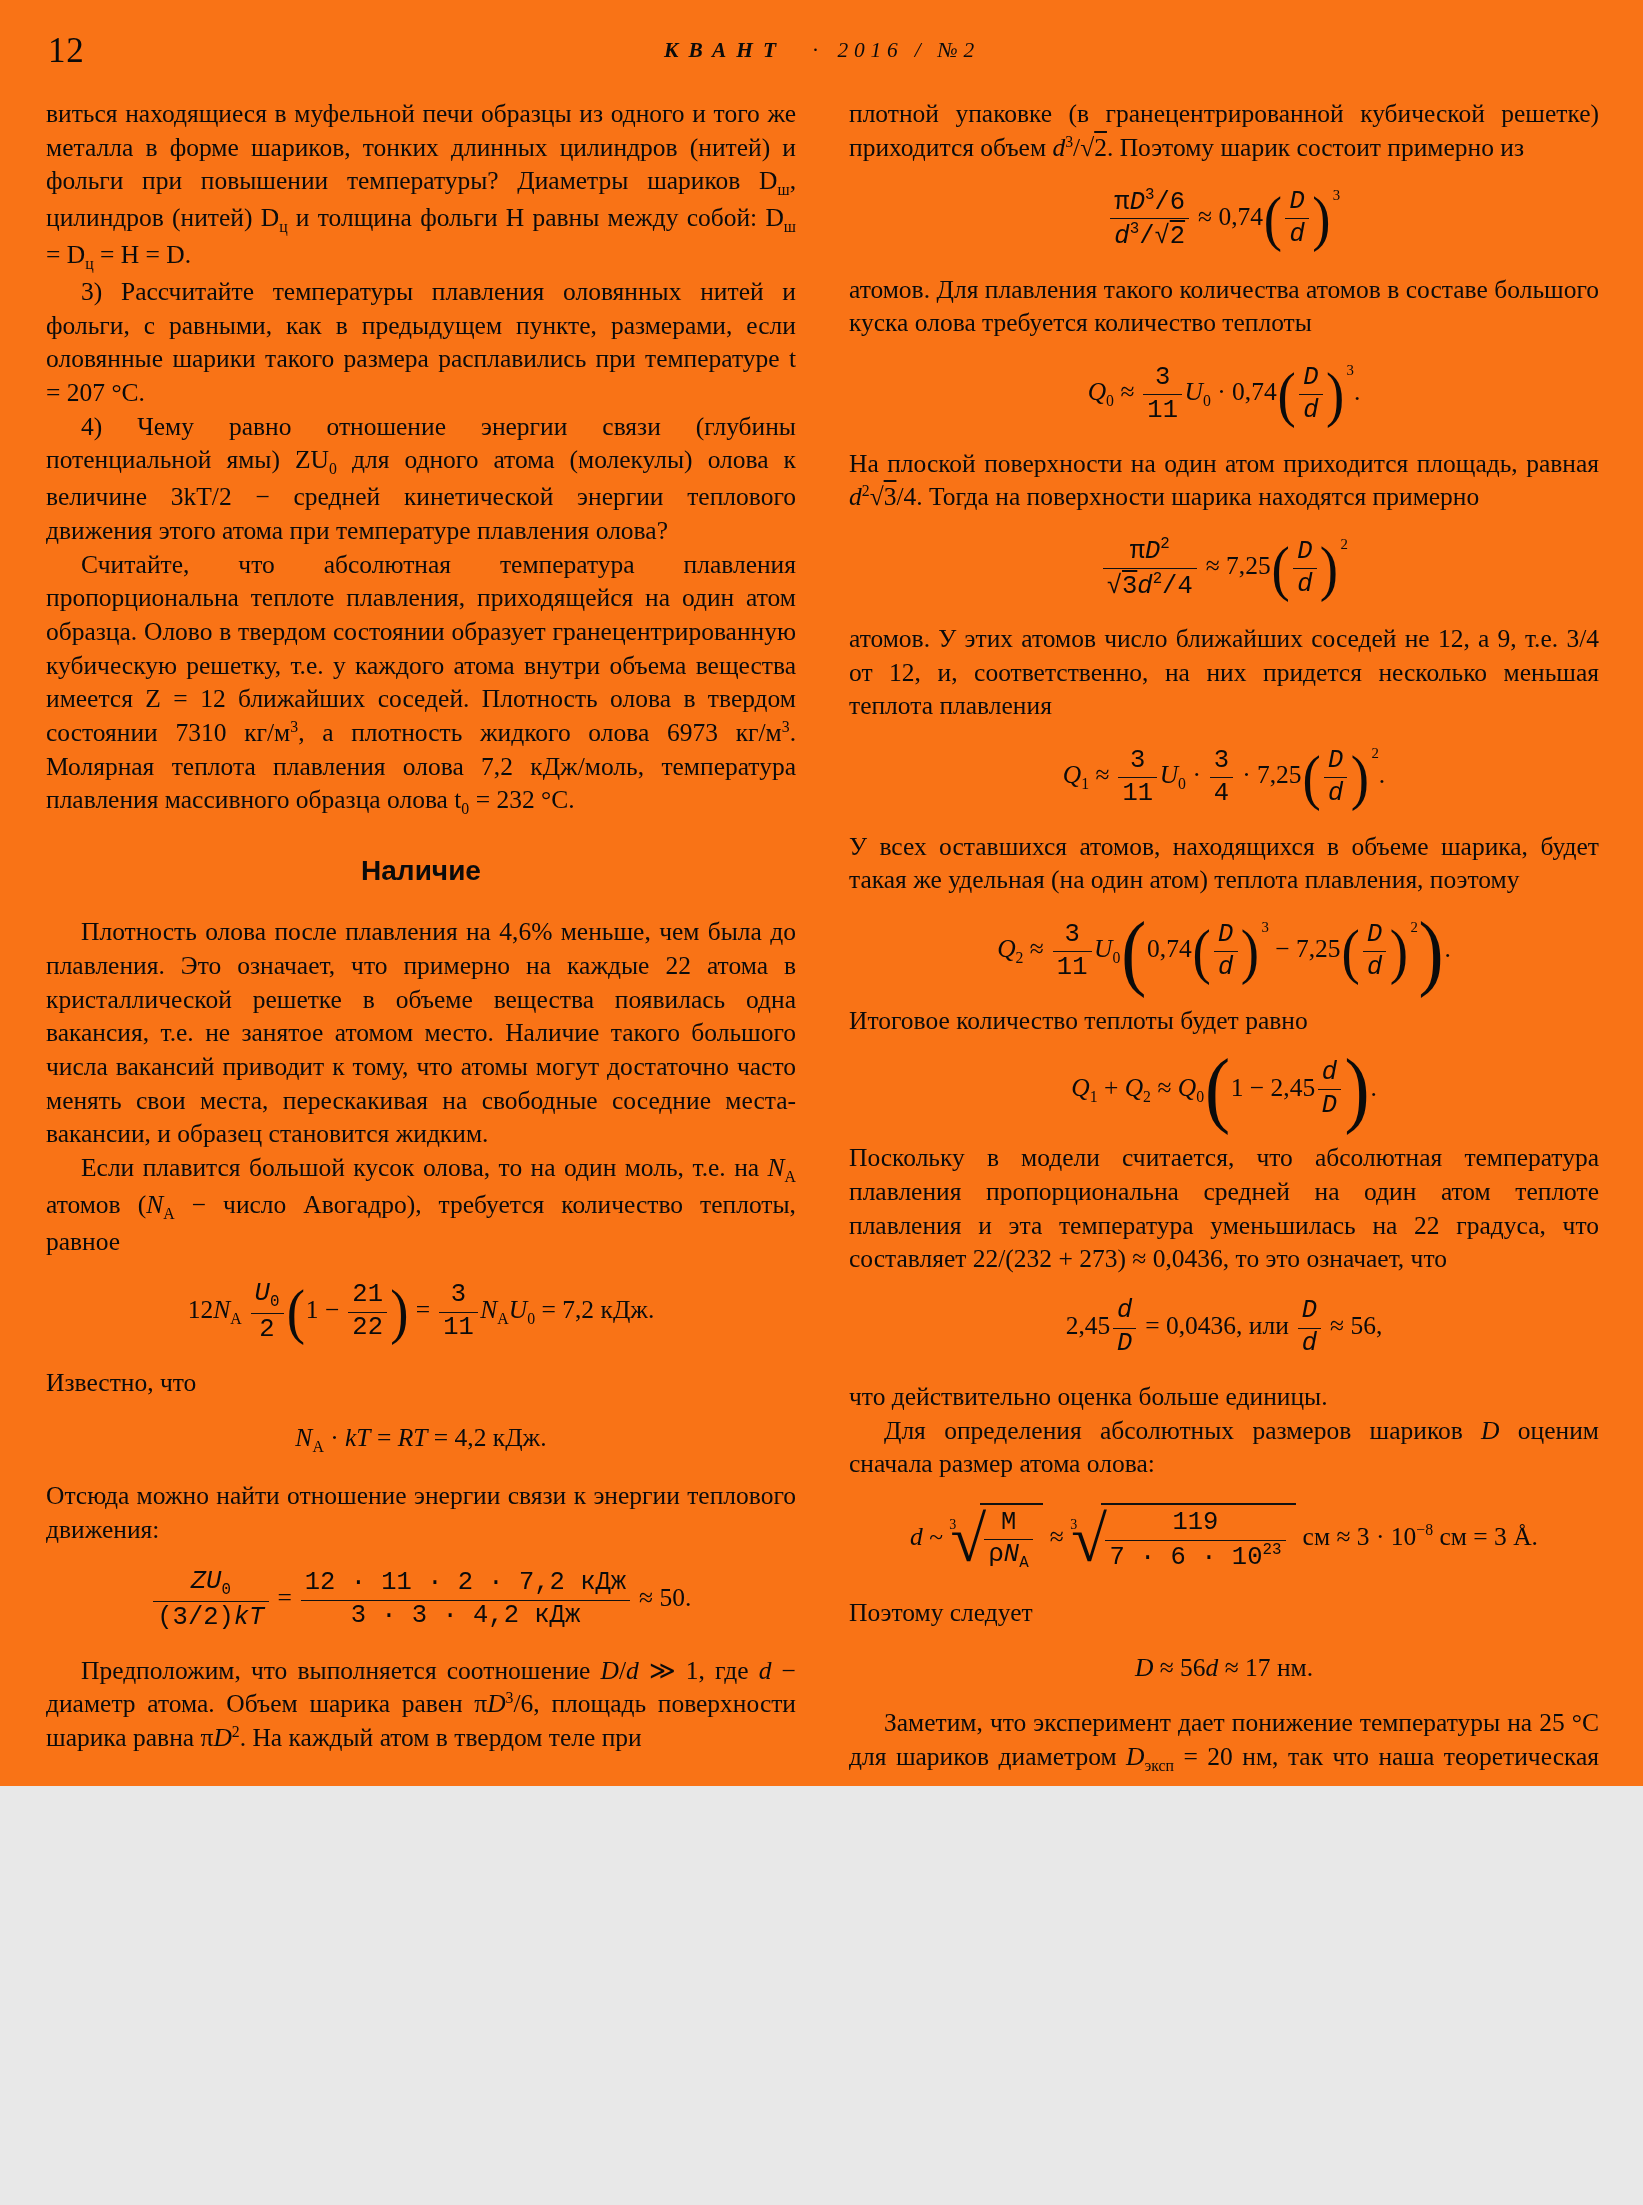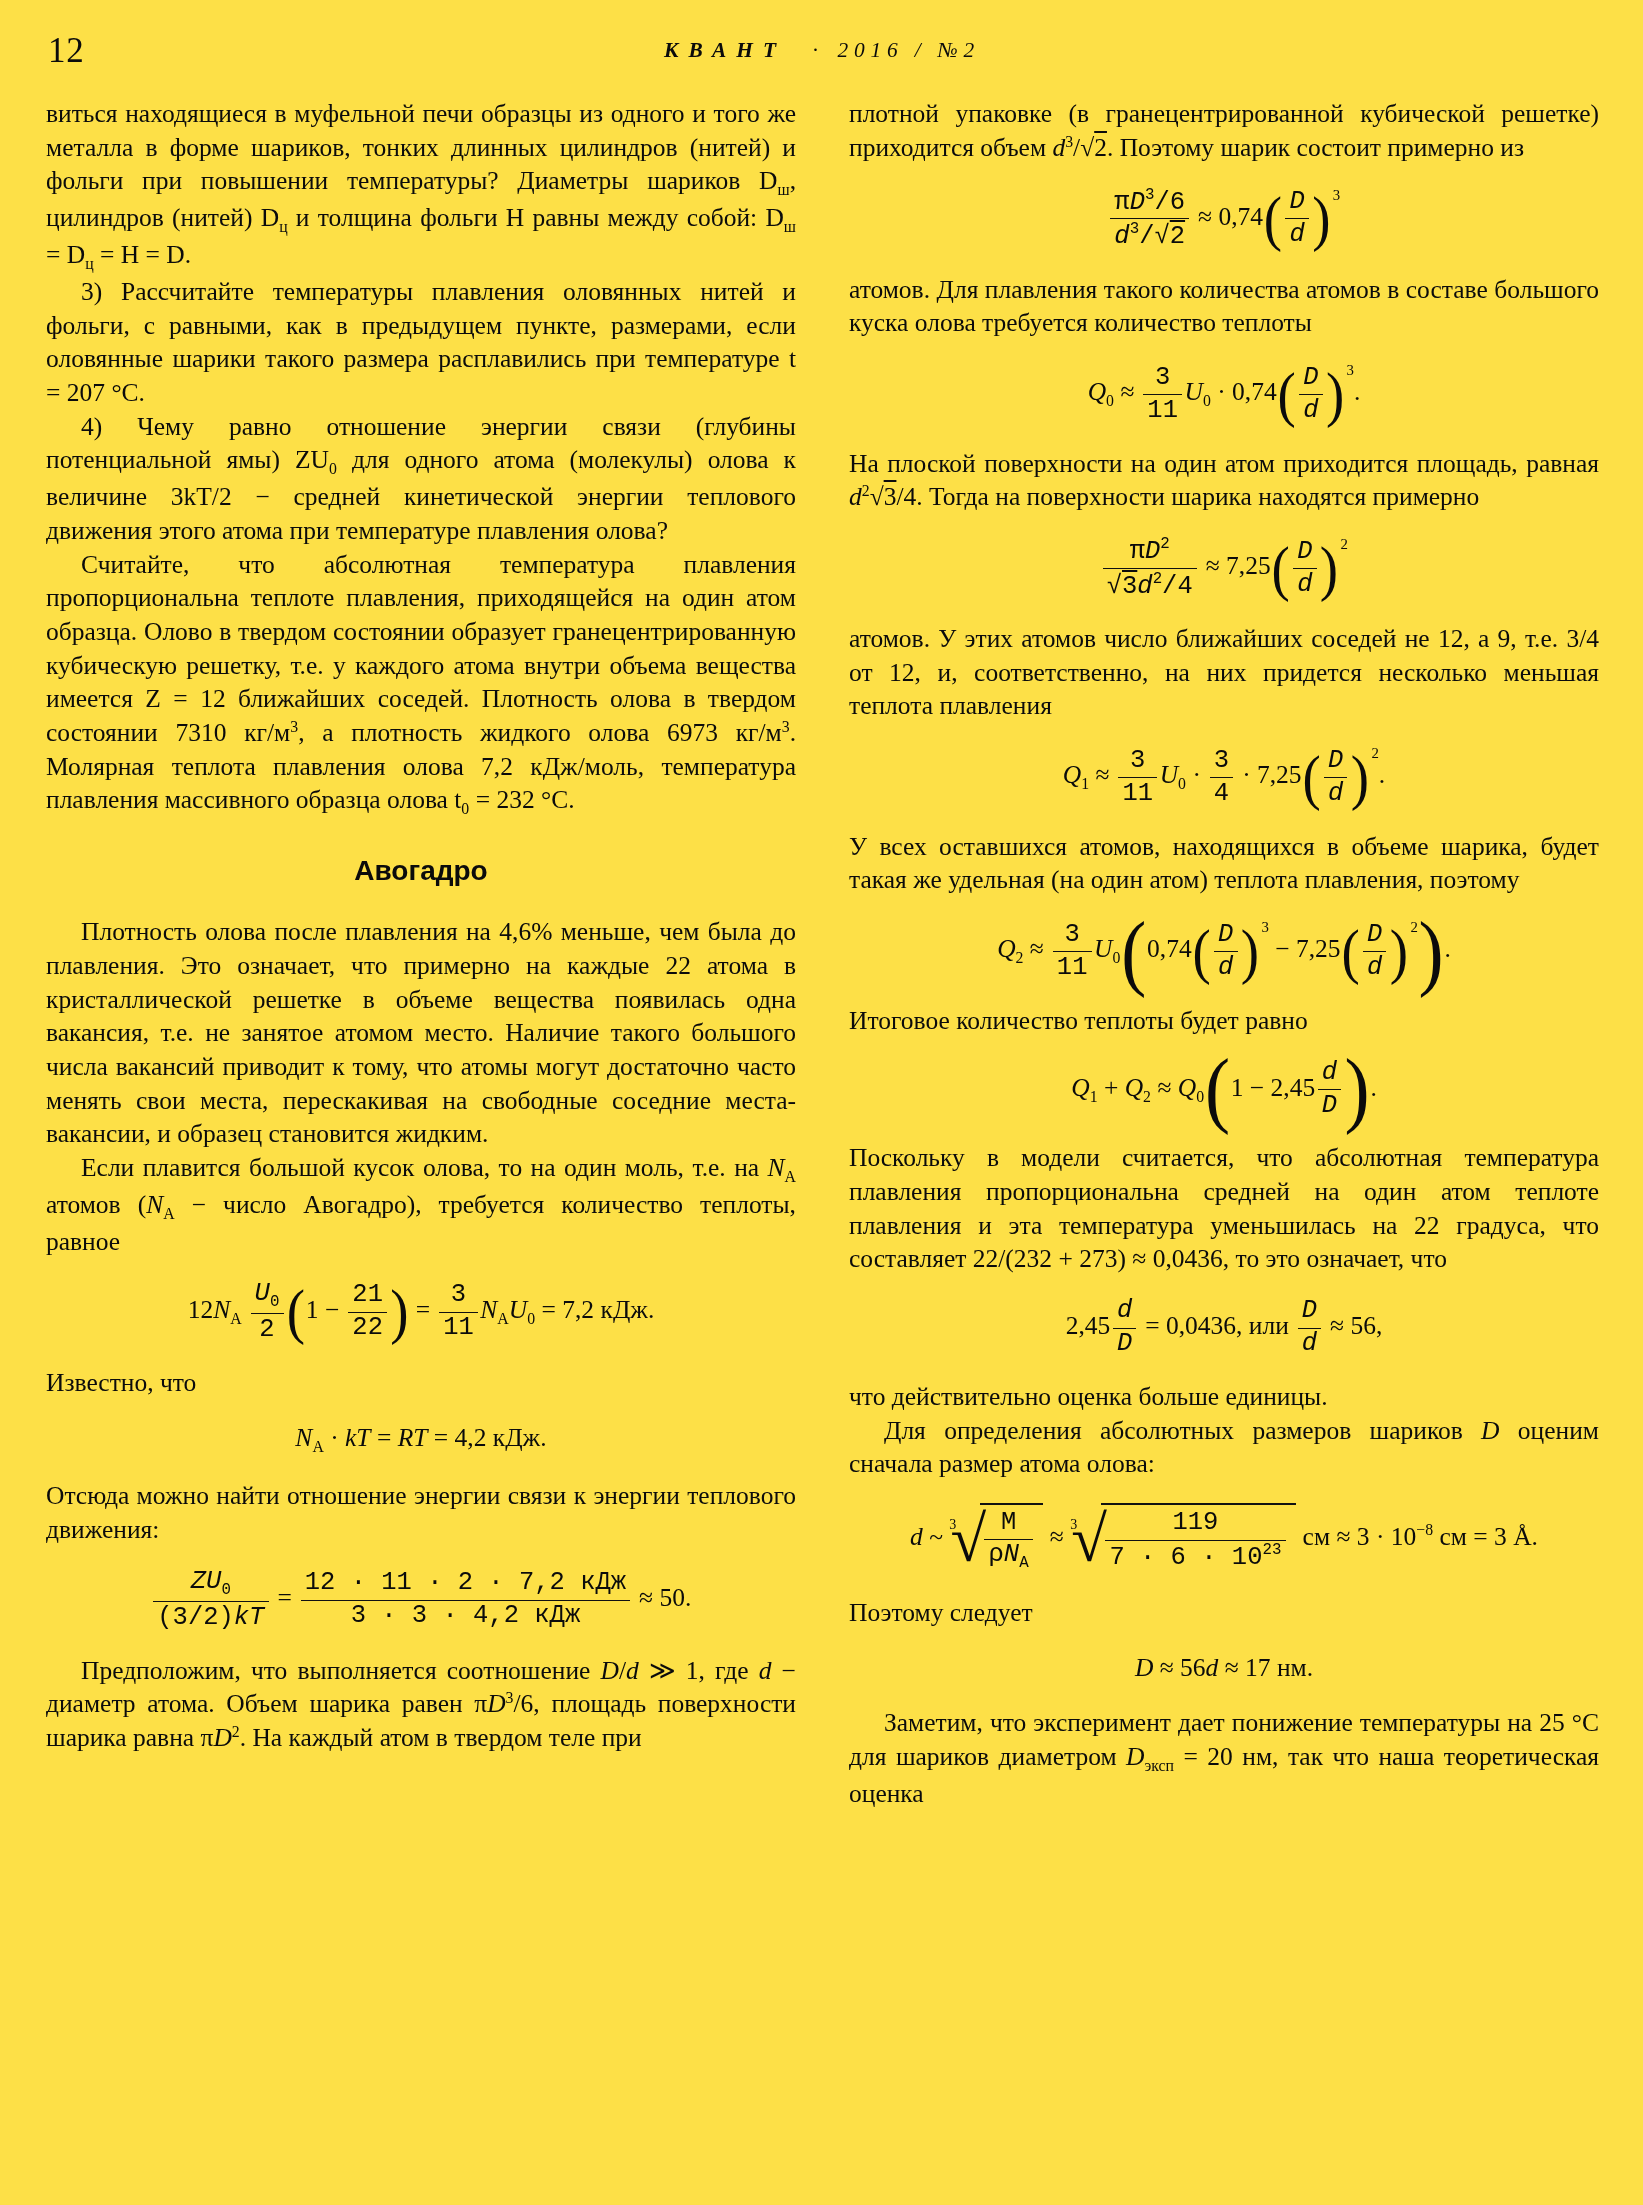--- a/index.html
+++ b/index.html
@@ -1,16 +1,16 @@
 <!DOCTYPE html>
 <html style="font-size:13px"><head>
 <meta charset="utf-8">
 <style>
   html,body{margin:0;padding:0;background:#e8e8e8;}
-  .page{position:relative;width:1644px;height:2205px;background:#fde047;overflow:hidden;
+  .page{position:relative;width:1644px;height:1786px;background:#f97316;overflow:hidden;
         font-family:"Liberation Serif",serif;font-size:25.5px;line-height:1.32;color:#0b0b0b;}
   .pagenum{position:absolute;left:48px;top:28px;font-size:35px;letter-spacing:0.8px;}
   .journal{position:absolute;top:36px;left:0;width:100%;text-align:center;font-size:21.4px;font-style:italic;}
   .jname{font-weight:bold;letter-spacing:10px;margin-right:15px;}
   .jsep{margin:0 11.5px;}
   .jissue{letter-spacing:5.8px;margin-left:8.2px;}
   .cols{position:absolute;top:97px;left:46px;width:1553px;display:flex;gap:53px;}
   .col{width:750px;}
   .p{margin:0;text-align:justify;}
   .it{}
@@ -40,21 +40,21 @@
     <span class="jname">КВАНТ</span><span class="jsep">·</span><span class="jissue">2016 / №2</span>
   </div>
 
   <div class="cols">
 
     <div class="col">
       <p class="p it">виться находящиеся в муфельной печи образцы из одного и того же металла в форме шариков, тонких длинных цилиндров (нитей) и фольги при повышении температуры? Диаметры шариков D<sub>ш</sub>, цилиндров (нитей) D<sub>ц</sub> и толщина фольги H равны между собой: D<sub>ш</sub> = D<sub>ц</sub> = H = D.</p>
       <p class="p it ind">3) Рассчитайте температуры плавления оловянных нитей и фольги, с равными, как в предыдущем пункте, размерами, если оловянные шарики такого размера расплавились при температуре t = 207 °C.</p>
       <p class="p it ind">4) Чему равно отношение энергии связи (глубины потенциальной ямы) ZU<sub>0</sub> для одного атома (молекулы) олова к величине 3kT/2 − средней кинетической энергии теплового движения этого атома при температуре плавления олова?</p>
       <p class="p it ind">Считайте, что абсолютная температура плавления пропорциональна теплоте плавления, приходящейся на один атом образца. Олово в твердом состоянии образует гранецентрированную кубическую решетку, т.е. у каждого атома внутри объема вещества имеется Z = 12 ближайших соседей. Плотность олова в твердом состоянии 7310 кг/м<sup>3</sup>, а плотность жидкого олова 6973 кг/м<sup>3</sup>. Молярная теплота плавления олова 7,2 кДж/моль, температура плавления массивного образца олова t<sub>0</sub> = 232 °C.</p>
-      <div class="solution-heading">Авогадро</div>
+      <div class="solution-heading">Наличие</div>
       <p class="p ind">Плотность олова после плавления на 4,6% меньше, чем была до плавления. Это означает, что примерно на каждые 22 атома в кристаллической решетке в объеме вещества появилась одна вакансия, т.е. не занятое атомом место. Наличие такого большого числа вакансий приводит к тому, что атомы могут достаточно часто менять свои места, перескакивая на свободные соседние места-вакансии, и образец становится жидким.</p>
       <p class="p ind">Если плавится большой кусок олова, то на один моль, т.е. на <i>N</i><sub>A</sub> атомов (<i>N</i><sub>A</sub> − число Авогадро), требуется количество теплоты, равное</p>
       <div class="formula">12<i>N</i><sub>A</sub> <span class="fr"><span class="n"><i>U</i><sub>0</sub></span><span class="d">2</span></span><span class="bp">(</span>1 − <span class="fr"><span class="n">21</span><span class="d">22</span></span><span class="bp">)</span> = <span class="fr"><span class="n">3</span><span class="d">11</span></span><i>N</i><sub>A</sub><i>U</i><sub>0</sub> = 7,2 кДж.</div>
       <p class="p">Известно, что</p>
       <div class="formula"><i>N</i><sub>A</sub> · <i>kT</i> = <i>RT</i> = 4,2 кДж.</div>
       <p class="p">Отсюда можно найти отношение энергии связи к энергии теплового движения:</p>
       <div class="formula"><span class="fr"><span class="n"><i>ZU</i><sub>0</sub></span><span class="d">(3/2)<i>kT</i></span></span> = <span class="fr"><span class="n">12 · 11 · 2 · 7,2 кДж</span><span class="d">3 · 3 · 4,2 кДж</span></span> ≈ 50.</div>
       <p class="p ind">Предположим, что выполняется соотношение <i>D</i>/<i>d</i> ≫ 1, где <i>d</i> − диаметр атома. Объем шарика равен π<i>D</i><sup>3</sup>/6, площадь поверхности шарика равна π<i>D</i><sup>2</sup>. На каждый атом в твердом теле при</p>
     </div>
 

